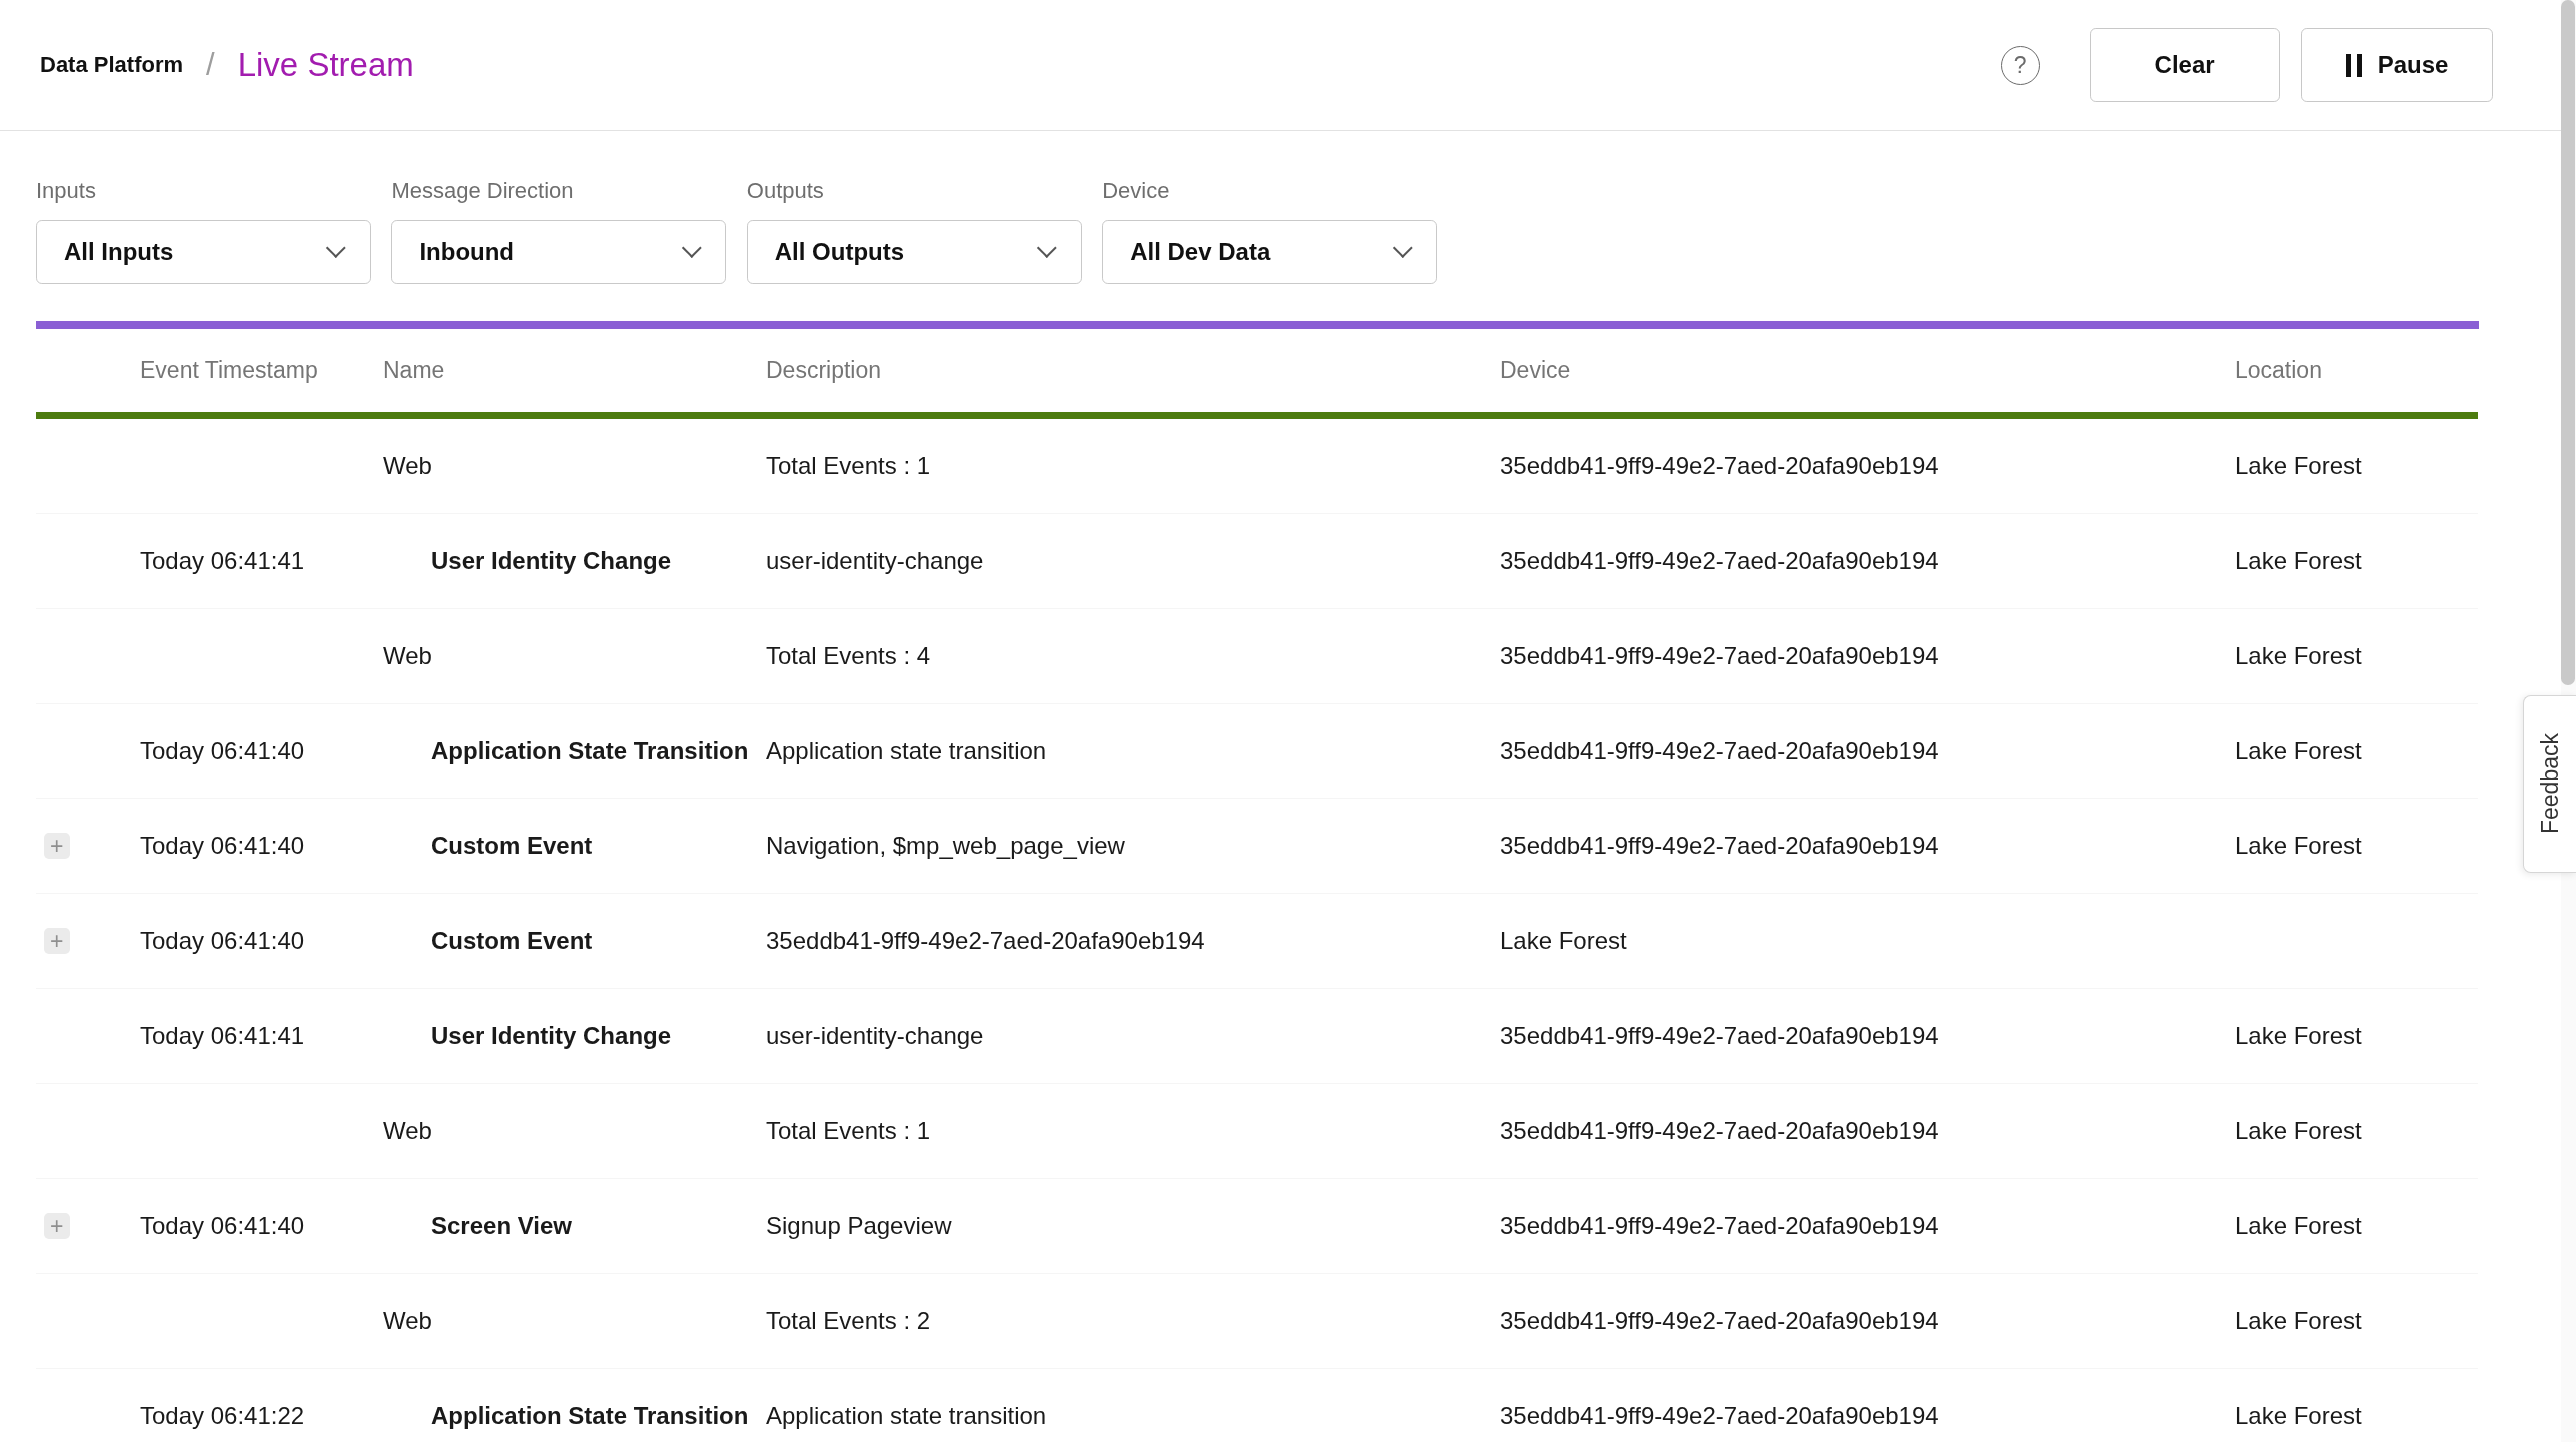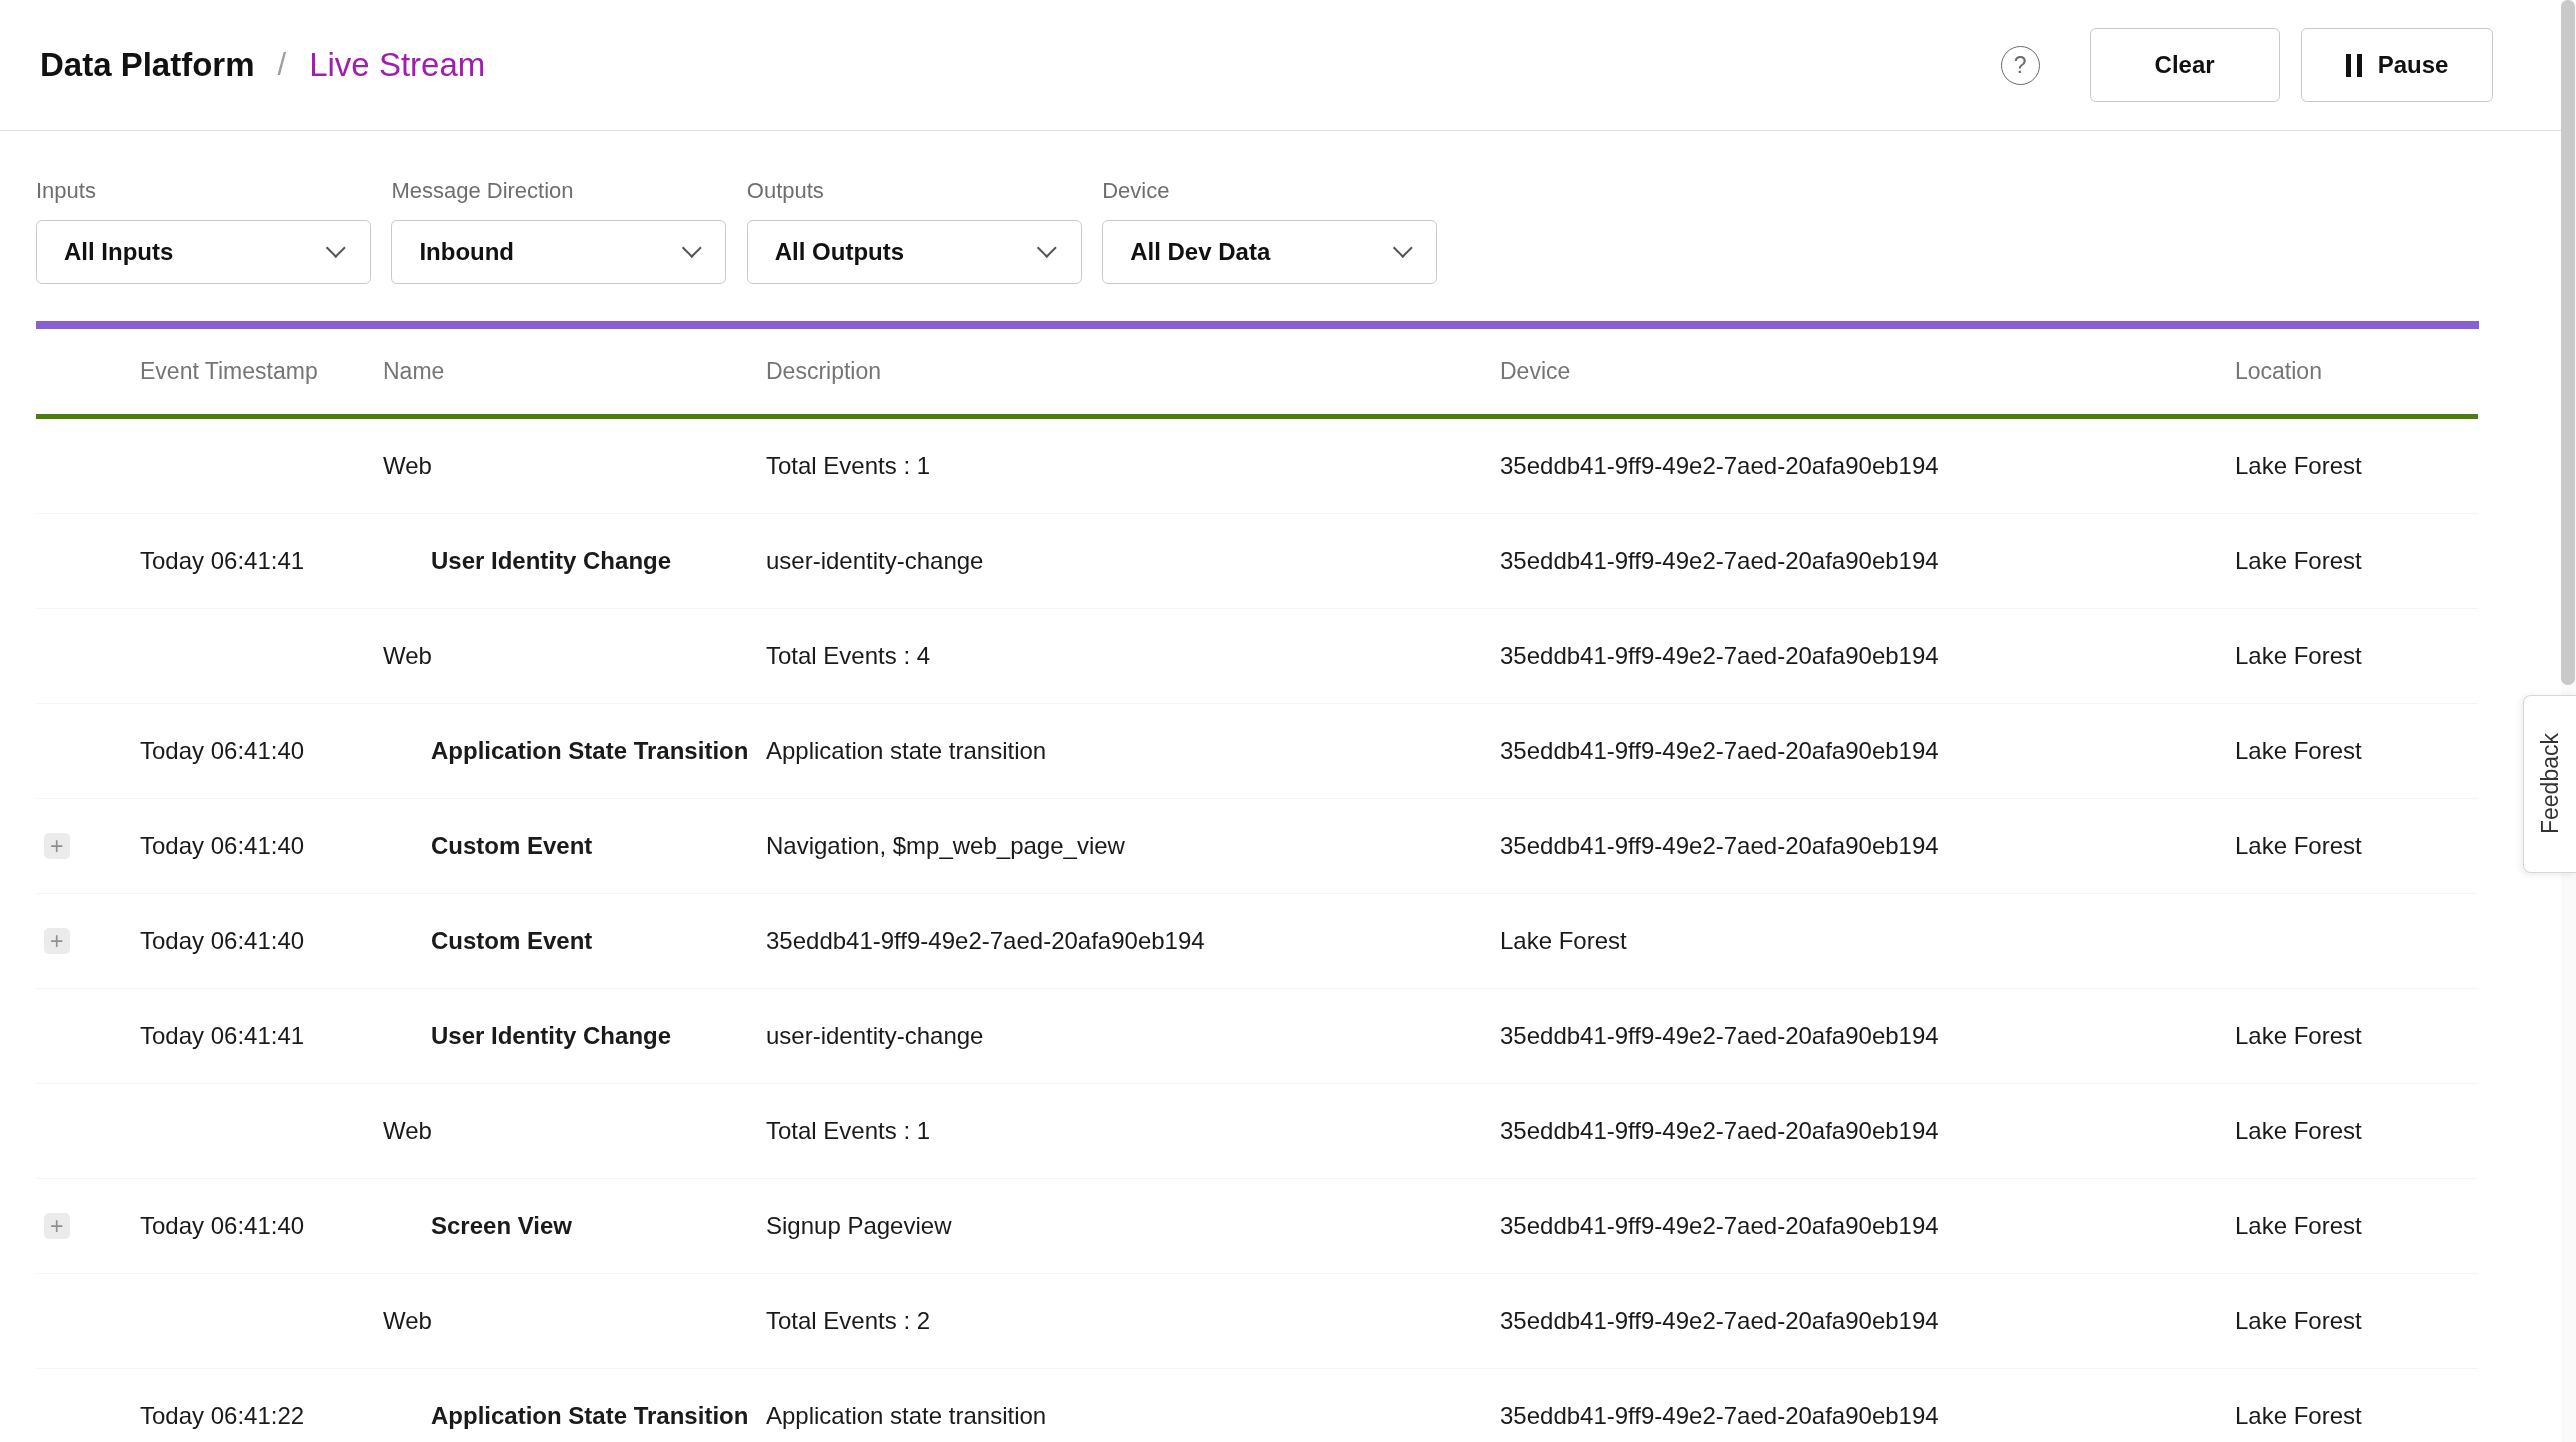--- a/index.html
+++ b/index.html
@@ -9,21 +9,21 @@
     font-family:"Liberation Sans","DejaVu Sans",sans-serif;
   }
 
   
   .topbar {
     height:131px; display:flex; align-items:center;
     padding:0 83px 0 40px;
     border-bottom:1px solid #e2e2e2;
     background:#fff;
   }
-  .breadcrumb { font-size:33px; font-weight:700; color:#111; }
+  .breadcrumb { font-size:22px; font-weight:700; color:#111; }
   .crumb-sep { font-size:31px; color:#9e9e9e; margin:0 23px; font-weight:400; }
   .page-title { font-size:33px; font-weight:400; color:#a21caf; }
   .topbar-right { margin-left:auto; display:flex; align-items:center; }
   .help-icon {
     width:39px; height:39px; border:1.9px solid #6b6b6b; border-radius:50%;
     display:flex; align-items:center; justify-content:center;
     font-size:23px; color:#6b6b6b; cursor:pointer; margin-right:50px;
     font-weight:400;
   }
   .btn {
@@ -60,21 +60,21 @@
 
   
   .table { margin-left:36px; width:2442px; }
   .thead, .row {
     display:grid;
     grid-template-columns:104px 243px 383px 734px 735px 244px;
     align-items:center;
   }
   .thead {
     height:90px; color:#757575; font-size:23px;
-    border-bottom:5px solid #4d7c0f;
+    border-bottom:7px solid #4d7c0f;
   }
   .row { height:95px; font-size:24px; border-bottom:1px solid #f5f5f5; }
   .cell { padding-right:19.4px; white-space:nowrap; overflow:hidden; }
   .name-bold .cell-name { font-weight:700;margin-left:48px; }
   .expand {
     display:none; width:26px; height:26px; margin-left:7.8px;
     background:#ebebeb; border-radius:4.9px;
     color:#8f8f8f; font-size:23px; line-height:1;
     align-items:center; justify-content:center; cursor:pointer;
   }

